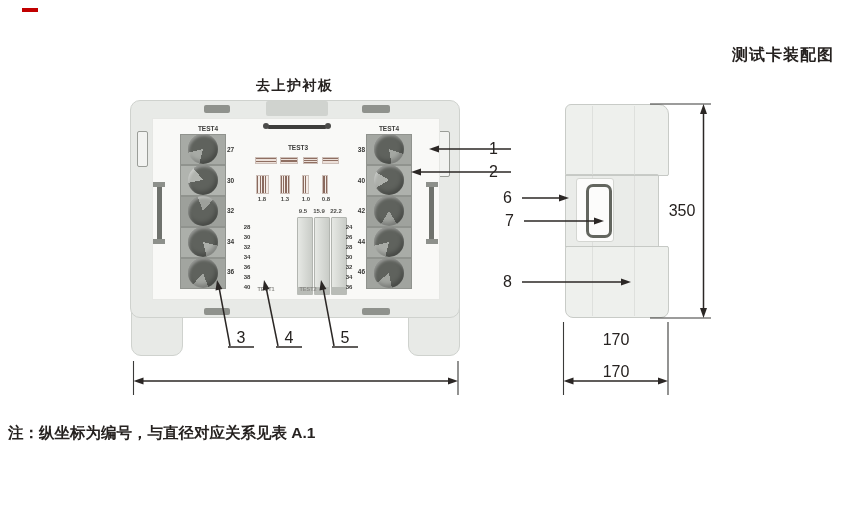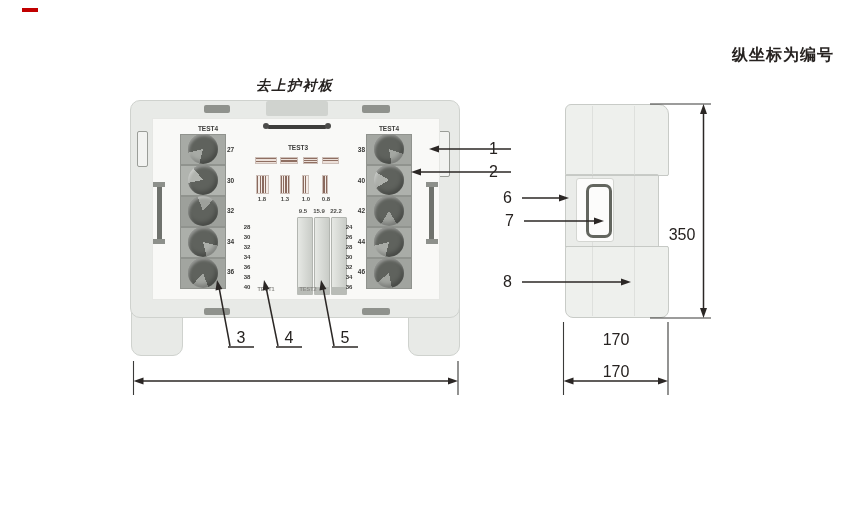--- a/index.html
+++ b/index.html
@@ -29,22 +29,22 @@
   .ext{stroke:#3a3a38;stroke-width:1.1;fill:none;}
   .ah{fill:#2b2725;stroke:none;}
 </style>
 </head>
 <body>
 
 <div id="stage">
 
   <div class="abs" style="left:22px;top:8px;width:16px;height:4px;background:#c10000;"></div>
 
-  <div class="txt" style="left:730px;top:45px;width:104px;font-size:16px;font-weight:700;letter-spacing:1px;text-align:right;">纵坐标为编号</div>
-  <div class="txt" style="left:256px;top:77px;font-size:14px;font-weight:600;letter-spacing:1.5px;font-style:italic;">去上护衬板</div>
+  <div class="txt" style="left:730px;top:45px;width:104px;font-size:16px;font-weight:700;letter-spacing:1px;text-align:right;">测试卡装配图</div>
+  <div class="txt" style="left:256px;top:77px;font-size:14px;font-weight:600;letter-spacing:1.5px;">去上护衬板</div>
 
   <div>
 
     <div class="abs" style="left:131px;top:296px;width:50px;height:58px;background:#e8eae7;border:1px solid #cfd2ce;border-radius:10px;"></div>
     <div class="abs" style="left:408px;top:296px;width:50px;height:58px;background:#e8eae7;border:1px solid #cfd2ce;border-radius:10px;"></div>
 
     <div class="abs" style="left:130px;top:100px;width:330px;height:218px;background:#e8eae7;border:1px solid #cfd2ce;border-radius:10px;box-sizing:border-box;"></div>
 
     <div class="abs" style="left:266px;top:101px;width:62px;height:15px;background:#d0d3cf;border-radius:2px;"></div>
     <div class="abs" style="left:204px;top:105px;width:26px;height:8px;background:#8f928d;border-radius:2px;"></div>
@@ -217,17 +217,18 @@
 
   <div class="txt callout-num" style="left:489px;top:140px;">1</div>
   <div class="txt callout-num" style="left:489px;top:163px;">2</div>
   <div class="txt callout-num" style="left:227px;top:329px;width:28px;text-align:center;">3</div>
   <div class="txt callout-num" style="left:275px;top:329px;width:28px;text-align:center;">4</div>
   <div class="txt callout-num" style="left:331px;top:329px;width:28px;text-align:center;">5</div>
   <div class="txt callout-num" style="left:503px;top:189px;">6</div>
   <div class="txt callout-num" style="left:505px;top:212px;">7</div>
   <div class="txt callout-num" style="left:503px;top:273px;">8</div>
 
-  <div class="txt dim-num" style="left:664px;top:202px;width:36px;margin-top:24px;">350</div>
+  <div class="txt dim-num" style="left:664px;top:202px;width:36px;">350</div>
   <div class="txt dim-num" style="left:586px;top:331px;width:60px;">170</div>
   <div class="txt dim-num" style="left:586px;top:363px;width:60px;">170</div>
 
+  <div class="txt" style="left:8px;top:423px;font-size:15.5px;font-weight:600;color:#262220;">注：纵坐标为编号，与直径对应关系见表 A.1</div>
 </div>
 
 </body></html>

